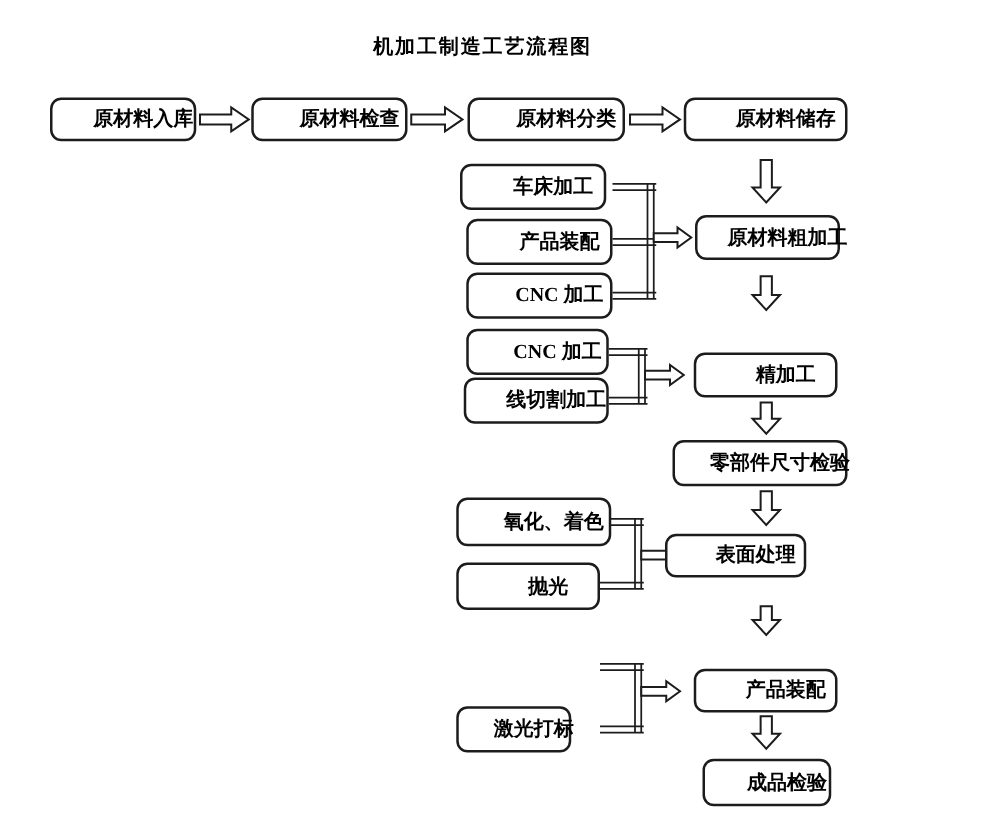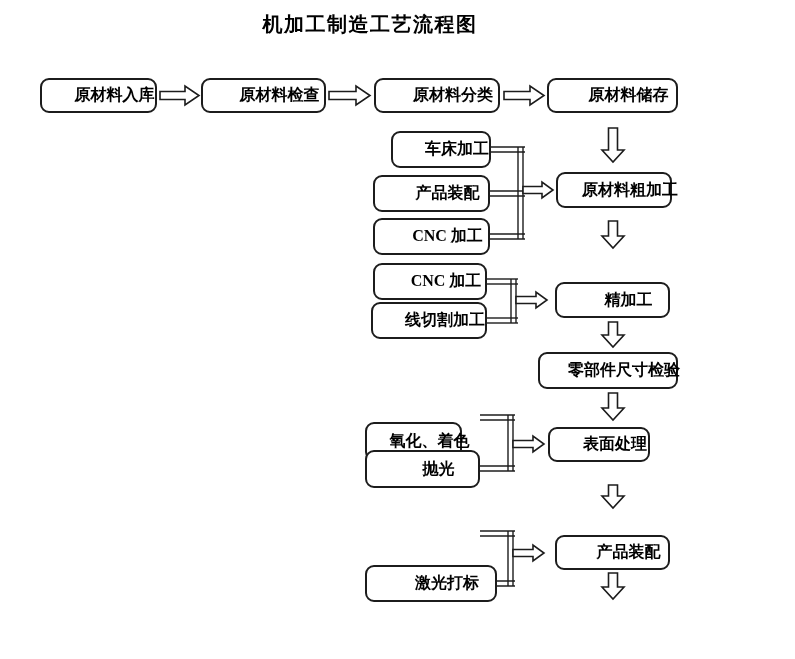--- a/index.html
+++ b/index.html
@@ -1,22 +1,22 @@
 <!DOCTYPE html>
 <html><head>
 <meta charset="utf-8">
 <style>
   html, body { margin:0; padding:0; background:#ffffff; }
   .canvas {
     position:relative; width:795px; height:659px; background:#ffffff;
     font-family:"Liberation Serif","DejaVu Serif",serif; overflow:hidden;
   }
   .title {
-    position:absolute; left:0; top:11px; width:740px; margin:0;
-    text-align:center; font-size:20px; letter-spacing:1.5px;
+    position:absolute; left:0; top:11px; width:740px; margin:16px;
+    text-align:center; font-size:16px; letter-spacing:1.5px;
     font-weight:bold; color:#000000; white-space:nowrap;
   }
   .node {
     position:absolute; box-sizing:border-box;
     background:#ffffff; border:2px solid #1c1c1c; border-radius:9px;
     display:flex; align-items:center; justify-content:center;
     font-size:16px; font-weight:bold; color:#000000; white-space:nowrap;padding-left:32px;
   }
   svg.overlay { position:absolute; left:0; top:0; width:795px; height:659px; }
   svg.overlay line { stroke:#1c1c1c; stroke-width:1.4; }
@@ -83,32 +83,33 @@
         <line x1="513" y1="531" x2="513" y2="586"></line>
     </g>
     <polygon points="513,549.5 533,549.5 533,545 544,553 533,561 533,556.5 513,556.5"></polygon>
   </svg>
 
   <div class="node" style="left:40px;top:78px;width:117px;height:35px">原材料入库</div>
   <div class="node" style="left:201px;top:78px;width:125px;height:35px">原材料检查</div>
   <div class="node" style="left:547px;top:78px;width:131px;height:35px">原材料储存</div>
   <div class="node" style="left:374px;top:78px;width:126px;height:35px">原材料分类</div>
 
-  <div class="node" style="left:391px;top:131px;width:100px;height:37px">车床加工</div>
+  <div class="node" style="left:368px;top:131px;width:117px;height:37px">车床加工</div>
   <div class="node" style="left:373px;top:175px;width:117px;height:37px">产品装配</div>
   <div class="node" style="left:373px;top:218px;width:117px;height:37px">CNC 加工</div>
   <div class="node" style="left:556px;top:172px;width:116px;height:36px">原材料粗加工</div>
 
   <div class="node" style="left:373px;top:263px;width:114px;height:37px">CNC 加工</div>
   <div class="node" style="left:371px;top:302px;width:116px;height:37px">线切割加工</div>
   <div class="node" style="left:555px;top:282px;width:115px;height:36px">精加工</div>
 
   <div class="node" style="left:538px;top:352px;width:140px;height:37px">零部件尺寸检验</div>
 
-  <div class="node" style="left:365px;top:422px;width:97px;height:39px">氧化、着色</div>
+  <div class="node" style="left:365px;top:398px;width:124px;height:39px">氧化、着色</div>
   <div class="node" style="left:365px;top:450px;width:115px;height:38px">抛光</div>
-  <div class="node" style="left:548px;top:427px;width:102px;height:35px">表面处理</div>
+  <div class="node" style="left:532px;top:427px;width:113px;height:35px">表面处理</div>
 
-  <div class="node" style="left:365px;top:565px;width:132px;height:37px">激光打标</div>
+  <div class="node" style="left:365px;top:565px;width:92px;height:37px">激光打标</div>
   <div class="node" style="left:555px;top:535px;width:115px;height:35px">产品装配</div>
 
+  <div class="node" style="left:562px;top:607px;width:103px;height:38px">成品检验</div>
 
 </div>
 
 </body></html>

